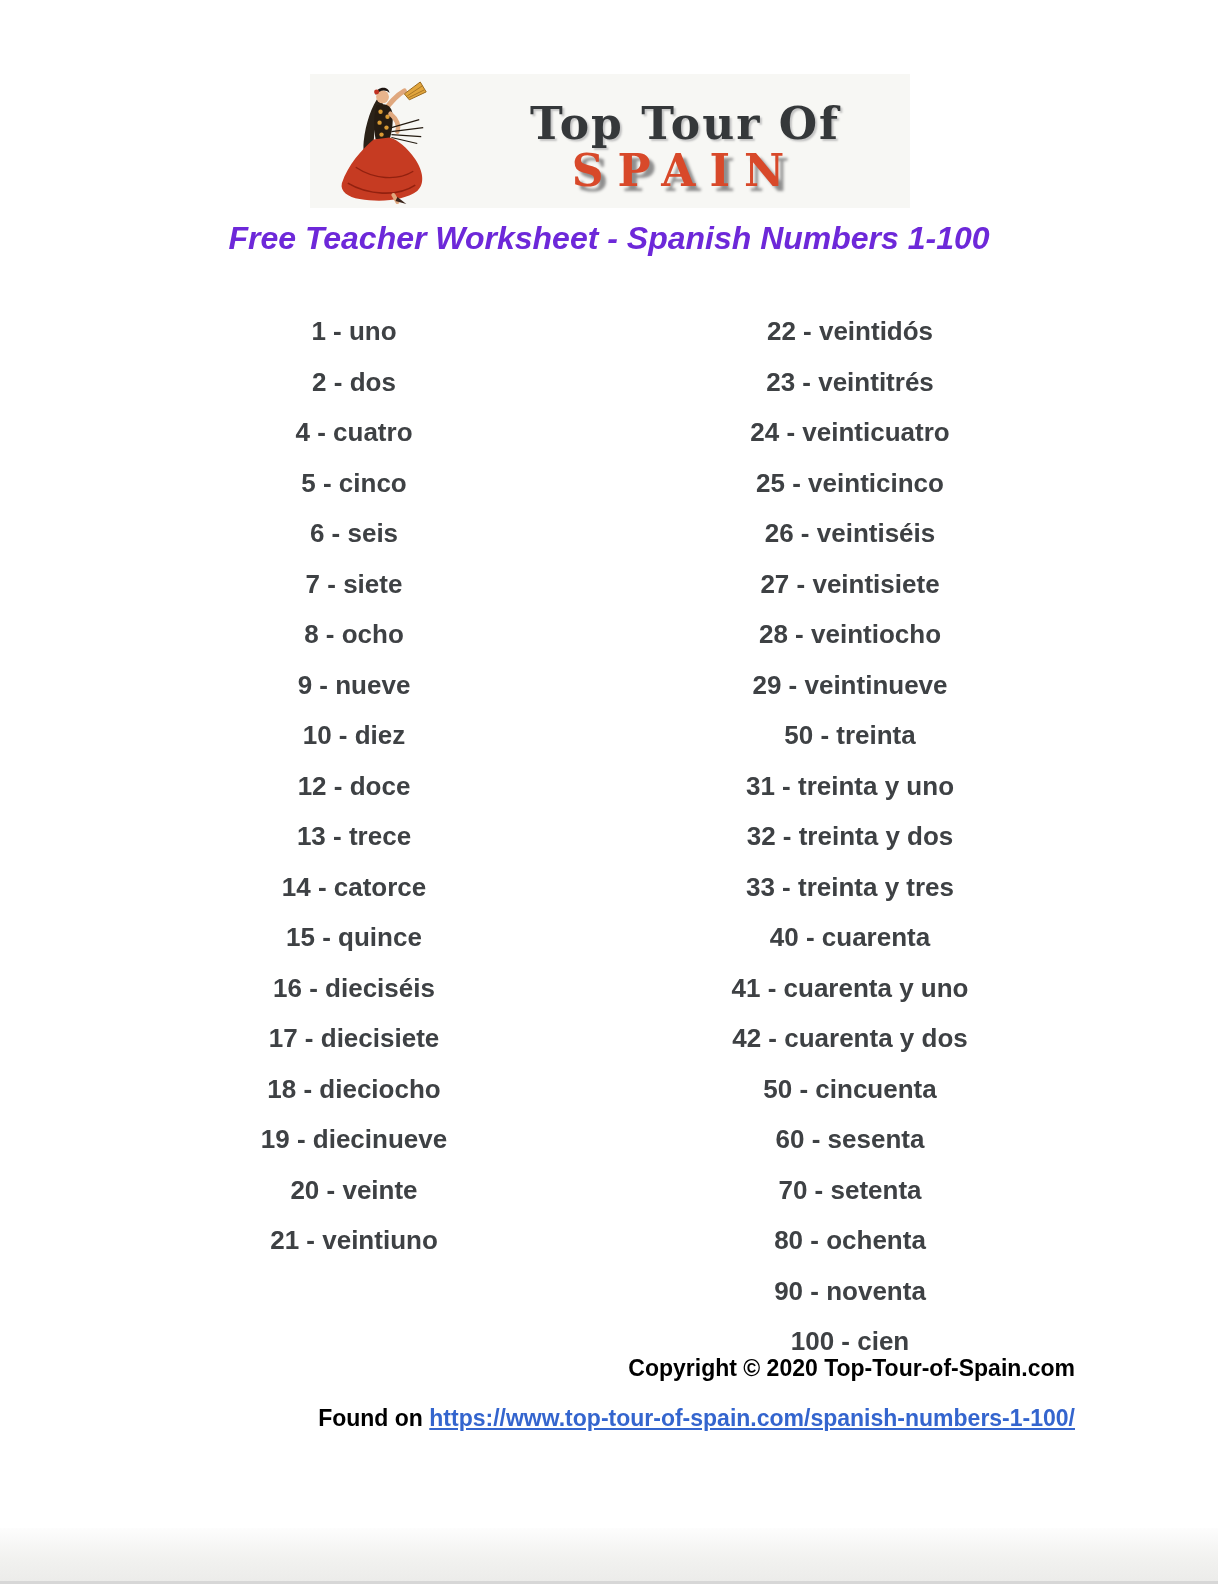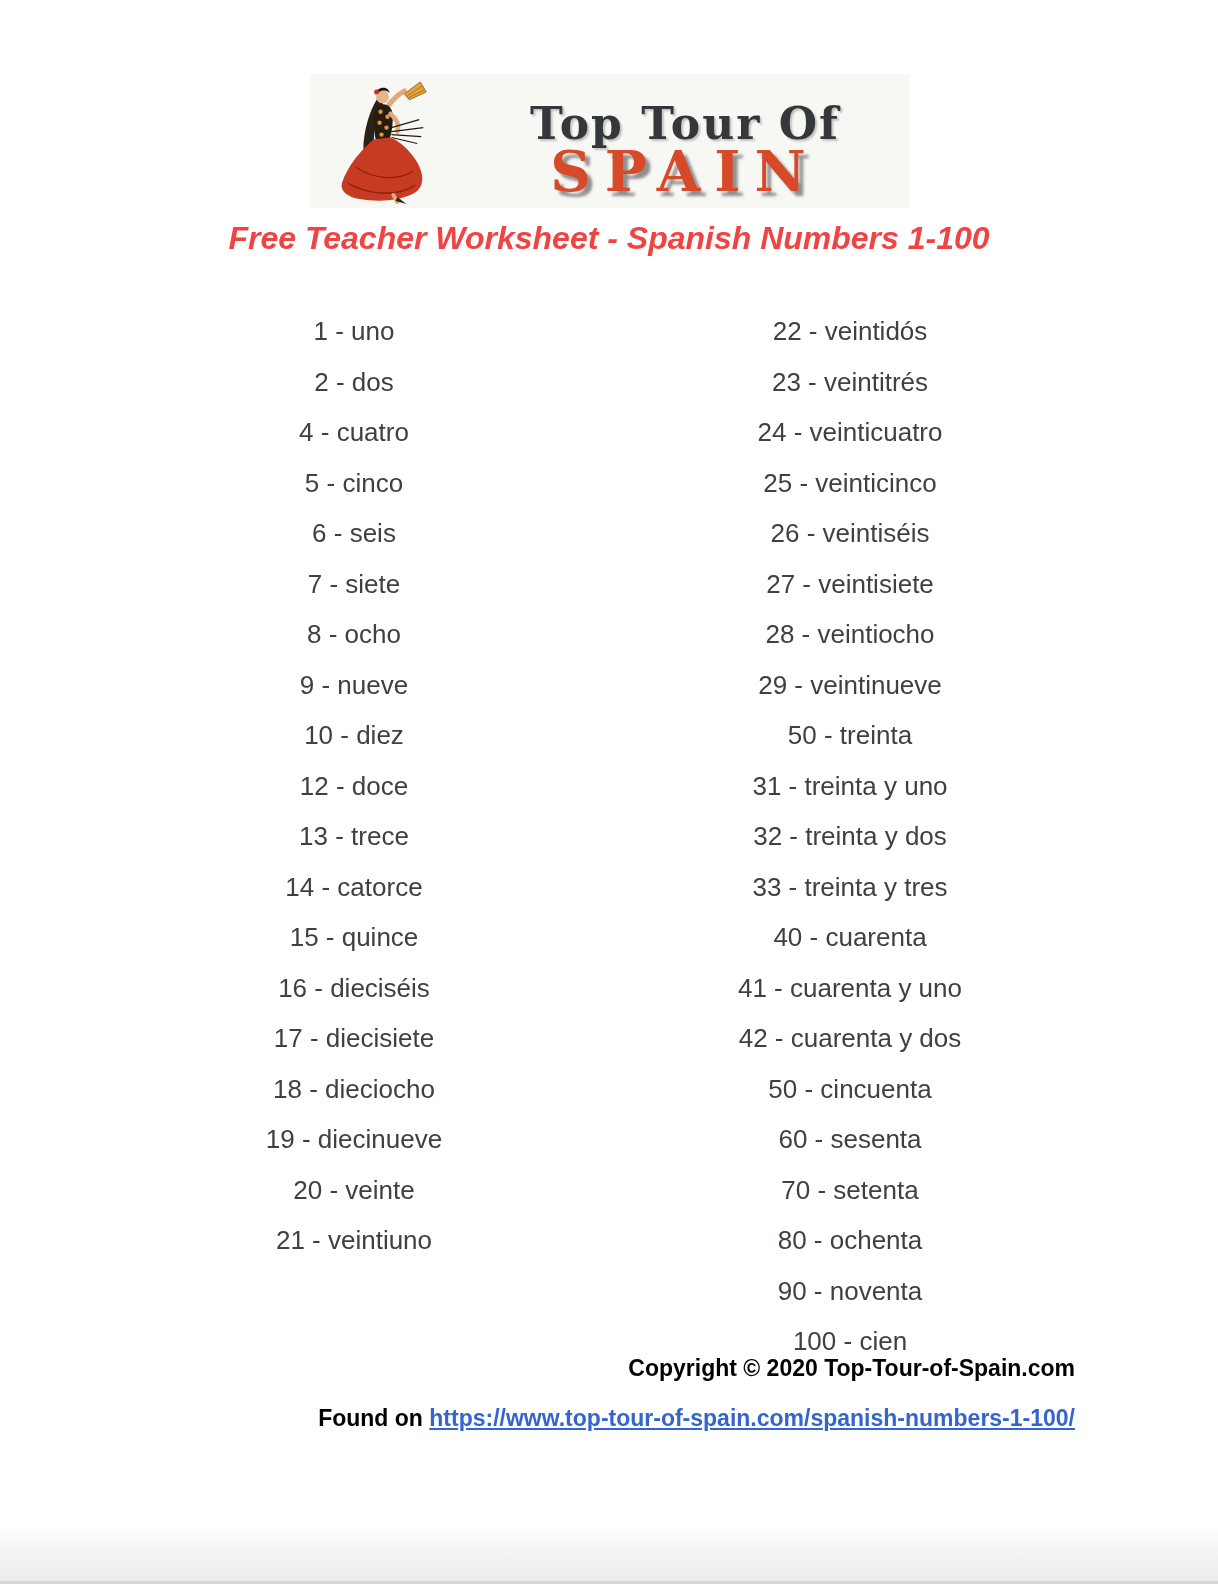--- a/index.html
+++ b/index.html
@@ -31,39 +31,39 @@
     font-family:"DejaVu Serif", serif;
     font-weight:bold;
     font-size:44px; line-height:44px;
     letter-spacing:2px;
     color:var(--brand1, #35383a);
     text-shadow:2px 2px 2px #c2c2c2;
   }
   .logo-line2 {
     font-family:"DejaVu Serif", serif;
     font-weight:bold;
-    font-size:56px; line-height:50px;
+    font-size:44px; line-height:50px;
     letter-spacing:14px;
     color:var(--brand2, #d8492a);
     text-shadow:5px 5px 3px #8f8f8f;
   }
 
   
   .title {
     position:absolute; left:0; top:220px;
     width:100%;
     text-align:center;
     font-size:32px;
     font-weight:bold;
     font-style:italic;
-    color:#ef4444;
-  }
-
-  
-  .col { position:absolute; top:306px; width:500px; }
+    color:#6d28d9;
+  }
+
+  
+  .col { position:absolute; top:306px; width:500px;font-weight:bold; }
   .col-left  { left:104px; }
   .col-right { left:600px; }
   .list-item {
     height:50.5px; line-height:50.5px;
     text-align:center;
     font-size:26px;
     color:#3e4144;
     white-space:nowrap;
   }
 

